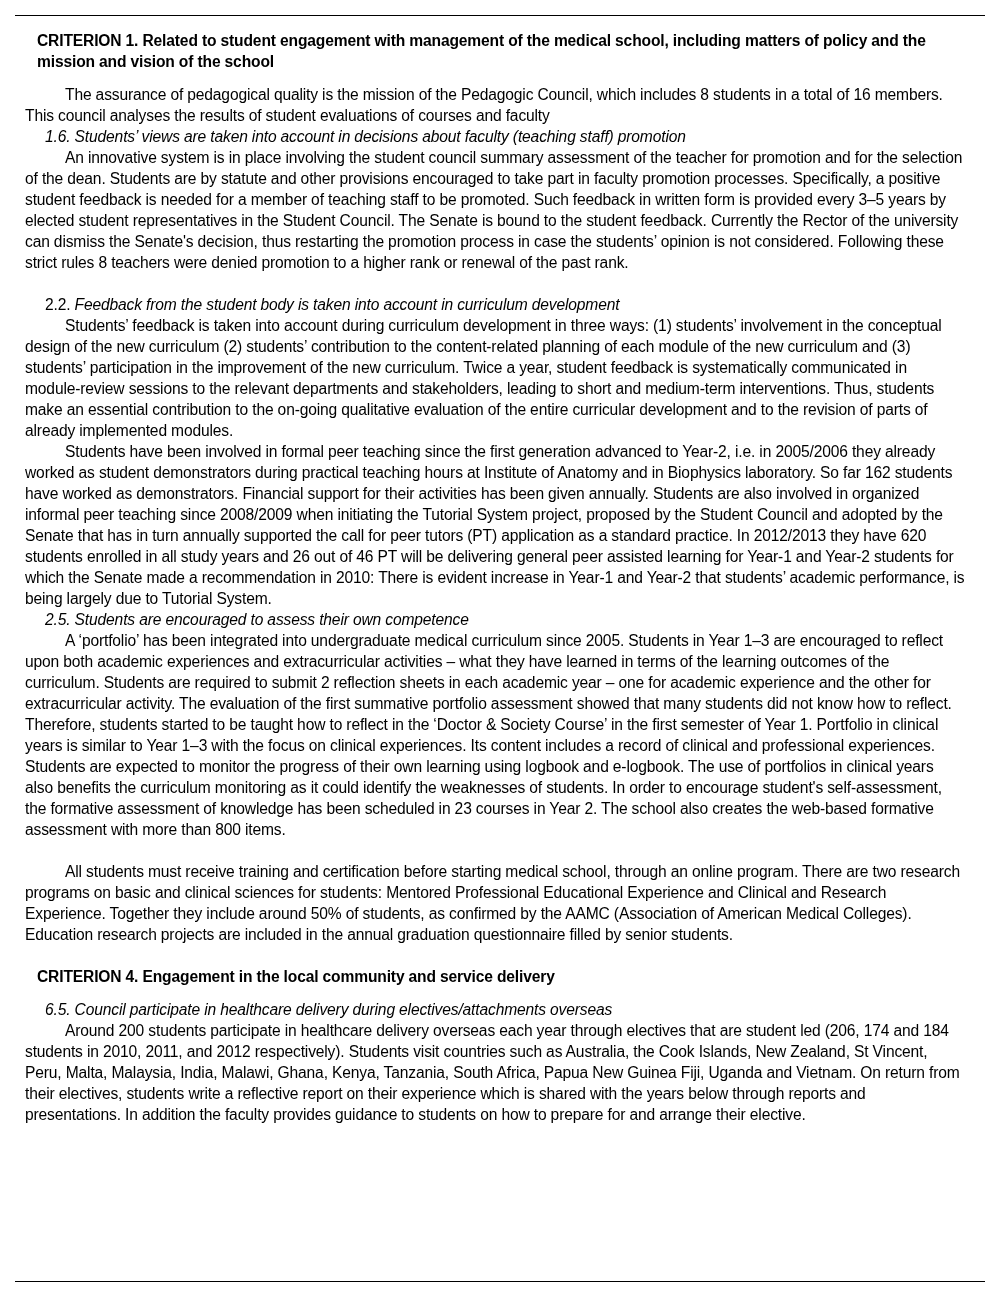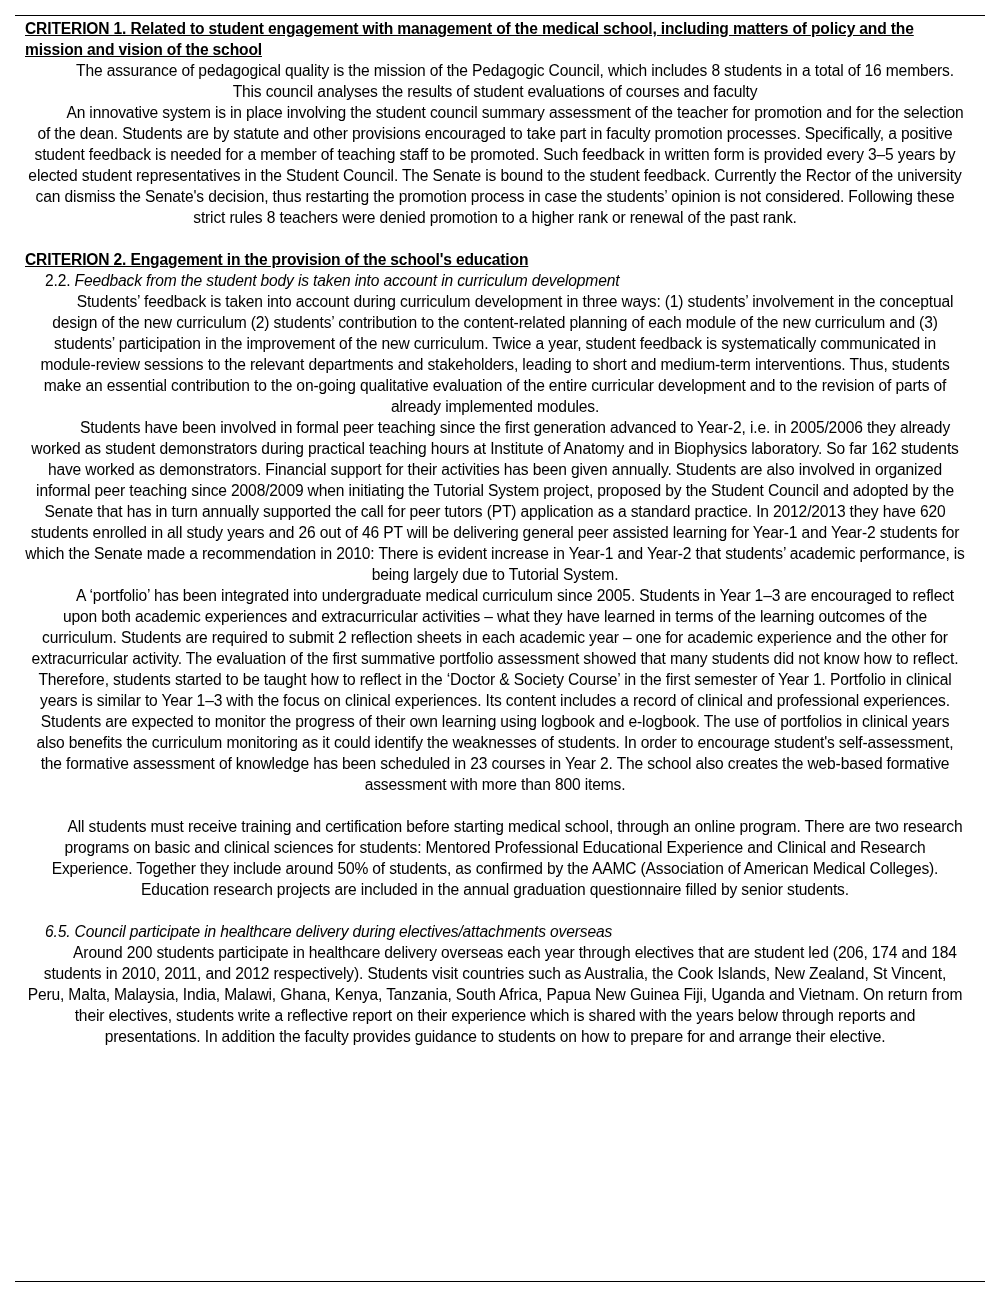--- a/index.html
+++ b/index.html
@@ -34,68 +34,68 @@
       padding-right: 20px;
     }
     .criterion {
       margin-bottom: 21px;
     }
     .criterion:last-child {
       margin-bottom: 0;
     }
     .crit-title {
       font-weight: bold;
-      margin: 0;
-      text-decoration: underline;
+      margin: 12px;
     }
     .sub-title {
       font-style: italic;
       margin: 0;
       padding-left: 20px;
     }
     .sub-title .num-upright {
       font-style: normal;
       margin-top: 16px;
     }
     .para {
       margin: 0;
       text-indent: 40px;
-      text-align: center;
     }
   </style>
 </head>
 <body>
 
 <div class="doc">
   <div class="inner">
 
     <section class="criterion">
       <p class="crit-title">CRITERION 1. Related to student engagement with management of the medical school, including matters of policy and the mission and vision of the school</p>
 
       <p class="para">The assurance of pedagogical quality is the mission of the Pedagogic Council, which includes 8 students in a total of 16 members. This council analyses the results of student evaluations of courses and faculty</p>
 
+      <p class="sub-title"><span>1.6.</span> <span>Students’ views are taken into account in decisions about faculty (teaching staff) promotion</span></p>
       <p class="para">An innovative system is in place involving the student council summary assessment of the teacher for promotion and for the selection of the dean. Students are by statute and other provisions encouraged to take part in faculty promotion processes. Specifically, a positive student feedback is needed for a member of teaching staff to be promoted. Such feedback in written form is provided every 3–5 years by elected student representatives in the Student Council. The Senate is bound to the student feedback. Currently the Rector of the university can dismiss the Senate's decision, thus restarting the promotion process in case the students’ opinion is not considered. Following these strict rules 8 teachers were denied promotion to a higher rank or renewal of the past rank.</p>
     </section>
 
     <section class="criterion">
-      <p class="crit-title">CRITERION 2. Engagement in the provision of the school's education</p>
 
       <p class="sub-title"><span class="num-upright">2.2.</span> <span>Feedback from the student body is taken into account in curriculum development</span></p>
       <p class="para">Students’ feedback is taken into account during curriculum development in three ways: (1) students’ involvement in the conceptual design of the new curriculum (2) students’ contribution to the content-related planning of each module of the new curriculum and (3) students’ participation in the improvement of the new curriculum. Twice a year, student feedback is systematically communicated in module-review sessions to the relevant departments and stakeholders, leading to short and medium-term interventions. Thus, students make an essential contribution to the on-going qualitative evaluation of the entire curricular development and to the revision of parts of already implemented modules.</p>
 
       <p class="para">Students have been involved in formal peer teaching since the first generation advanced to Year-2, i.e. in 2005/2006 they already worked as student demonstrators during practical teaching hours at Institute of Anatomy and in Biophysics laboratory. So far 162 students have worked as demonstrators. Financial support for their activities has been given annually. Students are also involved in organized informal peer teaching since 2008/2009 when initiating the Tutorial System project, proposed by the Student Council and adopted by the Senate that has in turn annually supported the call for peer tutors (PT) application as a standard practice. In 2012/2013 they have 620 students enrolled in all study years and 26 out of 46 PT will be delivering general peer assisted learning for Year-1 and Year-2 students for which the Senate made a recommendation in 2010: There is evident increase in Year-1 and Year-2 that students’ academic performance, is being largely due to Tutorial System.</p>
 
+      <p class="sub-title"><span>2.5.</span> <span>Students are encouraged to assess their own competence</span></p>
       <p class="para">A ‘portfolio’ has been integrated into undergraduate medical curriculum since 2005. Students in Year 1–3 are encouraged to reflect upon both academic experiences and extracurricular activities – what they have learned in terms of the learning outcomes of the curriculum. Students are required to submit 2 reflection sheets in each academic year – one for academic experience and the other for extracurricular activity. The evaluation of the first summative portfolio assessment showed that many students did not know how to reflect. Therefore, students started to be taught how to reflect in the ‘Doctor &amp; Society Course’ in the first semester of Year 1. Portfolio in clinical years is similar to Year 1–3 with the focus on clinical experiences. Its content includes a record of clinical and professional experiences. Students are expected to monitor the progress of their own learning using logbook and e-logbook. The use of portfolios in clinical years also benefits the curriculum monitoring as it could identify the weaknesses of students. In order to encourage student's self-assessment, the formative assessment of knowledge has been scheduled in 23 courses in Year 2. The school also creates the web-based formative assessment with more than 800 items.</p>
     </section>
 
     <section class="criterion">
 
       <p class="para">All students must receive training and certification before starting medical school, through an online program. There are two research programs on basic and clinical sciences for students: Mentored Professional Educational Experience and Clinical and Research Experience. Together they include around 50% of students, as confirmed by the AAMC (Association of American Medical Colleges). Education research projects are included in the annual graduation questionnaire filled by senior students.</p>
     </section>
 
     <section class="criterion">
+      <p class="crit-title">CRITERION 4. Engagement in the local community and service delivery</p>
 
       <p class="sub-title"><span>6.5.</span> <span>Council participate in healthcare delivery during electives/attachments overseas</span></p>
       <p class="para">Around 200 students participate in healthcare delivery overseas each year through electives that are student led (206, 174 and 184 students in 2010, 2011, and 2012 respectively). Students visit countries such as Australia, the Cook Islands, New Zealand, St Vincent, Peru, Malta, Malaysia, India, Malawi, Ghana, Kenya, Tanzania, South Africa, Papua New Guinea Fiji, Uganda and Vietnam. On return from their electives, students write a reflective report on their experience which is shared with the years below through reports and presentations. In addition the faculty provides guidance to students on how to prepare for and arrange their elective.</p>
     </section>
 
   </div>
 </div>
 
 </body></html>

